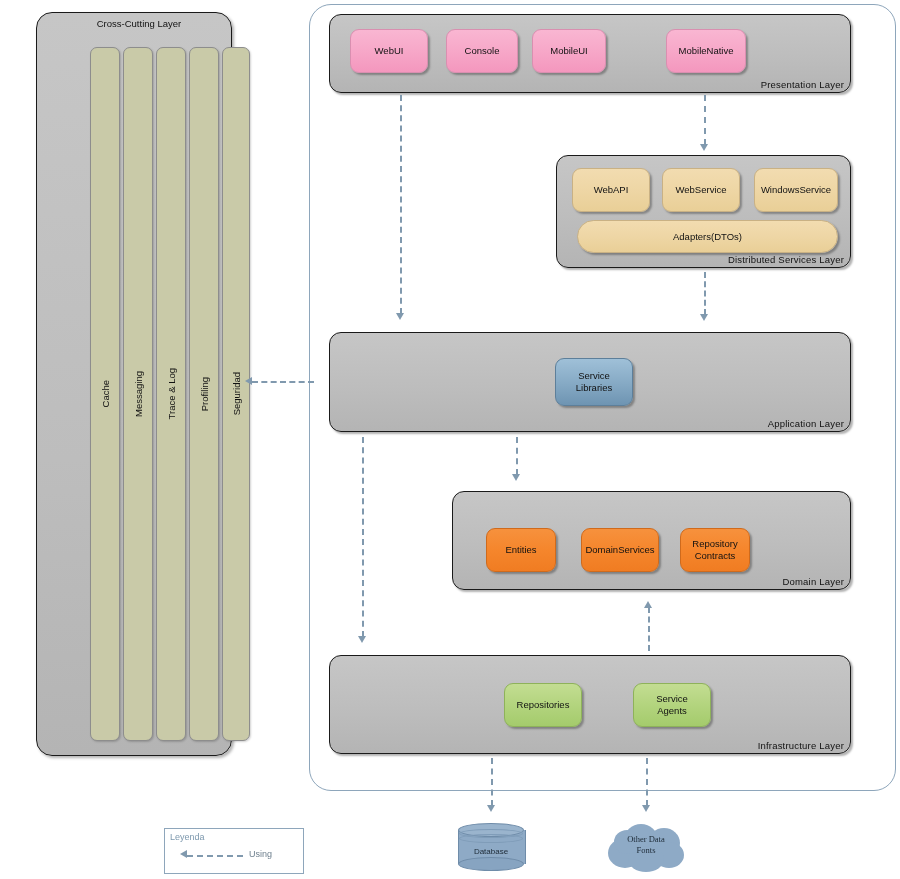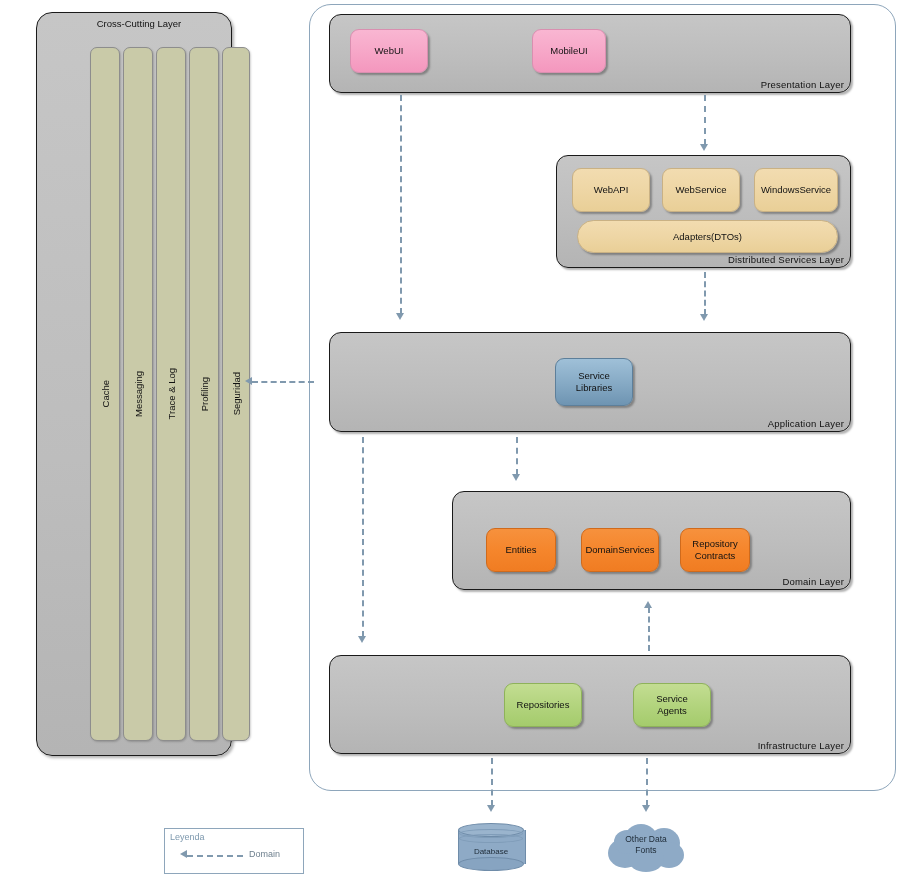--- a/index.html
+++ b/index.html
@@ -73,21 +73,21 @@
   .db{position:absolute;left:458px;top:823px;width:66px;height:48px;text-decoration:underline;}
   .db-body{position:absolute;left:0;top:7px;width:66px;height:34px;background:#8eaac6;border-left:1px solid #6f8ca9;border-right:1px solid #6f8ca9;}
   .db-top{position:absolute;left:0;top:0;width:66px;height:14px;background:#9ab4cd;border:1px solid #6f8ca9;border-radius:50%;box-sizing:border-box;}
   .db-bot{position:absolute;left:0;top:34px;width:66px;height:14px;background:#87a4c1;border:1px solid #6f8ca9;border-radius:50%;box-sizing:border-box;}
   .db-ring{position:absolute;left:1px;width:64px;height:9px;border:1px solid #7f9cb8;border-radius:50%;box-sizing:border-box;}
   .db-label{position:absolute;left:0;top:24px;width:66px;text-align:center;font-size:8px;color:#1d2a36;}
 
   
   .cloud{position:absolute;left:604px;top:820px;width:84px;height:56px;}
   .cloud i{position:absolute;background:#8eaac6;border-radius:50%;}
-  .cloud-label{position:absolute;left:0;top:14px;width:84px;text-align:center;font-size:8.5px;line-height:1.25;color:#1d2a36;z-index:3;}
+  .cloud-label{position:absolute;left:0;top:14px;width:84px;text-align:center;font-size:8.5px;line-height:1.25;color:#1d2a36;z-index:3;font-family:Liberation Serif, serif;}
 
   
   .legend{position:absolute;left:164px;top:828px;width:140px;height:46px;
           border:1.3px solid #8ea6bb;background:#fff;box-sizing:border-box;}
   .legend-title{position:absolute;left:5px;top:3px;font-size:9px;color:#7e99ae;}
   .legend-using{position:absolute;left:84px;top:20px;font-size:9px;color:#6d7f8d;}
   .legend-line{position:absolute;left:22px;top:26px;width:56px;height:0;border-top:2px dashed #8099ae;}
   .legend-head{position:absolute;left:15px;top:21px;}
 </style>
 </head>
@@ -112,22 +112,28 @@
     <span>Seguridad</span>
   </div>
 </div>
 
 <div class="outer-container"></div>
 
 <div class="layer" style="left:329px;top:14px;width:522px;height:79px;">
   <div class="node n-pink" style="left:20px;top:14px;width:78px;height:44px;">
     <span>WebUI</span>
   </div>
+  <div class="node n-pink" style="left:116px;top:14px;width:72px;height:44px;">
+    <span>Console</span>
+  </div>
   <div class="node n-pink" style="left:202px;top:14px;width:74px;height:44px;">
     <span>MobileUI</span>
+  </div>
+  <div class="node n-pink" style="left:336px;top:14px;width:80px;height:44px;">
+    <span>MobileNative</span>
   </div>
   <div class="layer-caption">Presentation Layer</div>
 </div>
 
 <div class="layer" style="left:556px;top:155px;width:295px;height:113px;">
   <div class="node n-tan" style="left:15px;top:12px;width:78px;height:44px;">
     <span>WebAPI</span>
   </div>
   <div class="node n-tan" style="left:105px;top:12px;width:78px;height:44px;">
     <span>WebService</span>
@@ -219,14 +225,14 @@
   <div class="cloud-label">
     <span>Other Data</span><br>
     <span>Fonts</span>
   </div>
 </div>
 
 <div class="legend">
   <div class="legend-title">Leyenda</div>
   <div class="legend-line"></div>
   <div class="head head-left legend-head"></div>
-  <div class="legend-using">Domain</div>
+  <div class="legend-using">Using</div>
 </div>
 
 </body></html>

